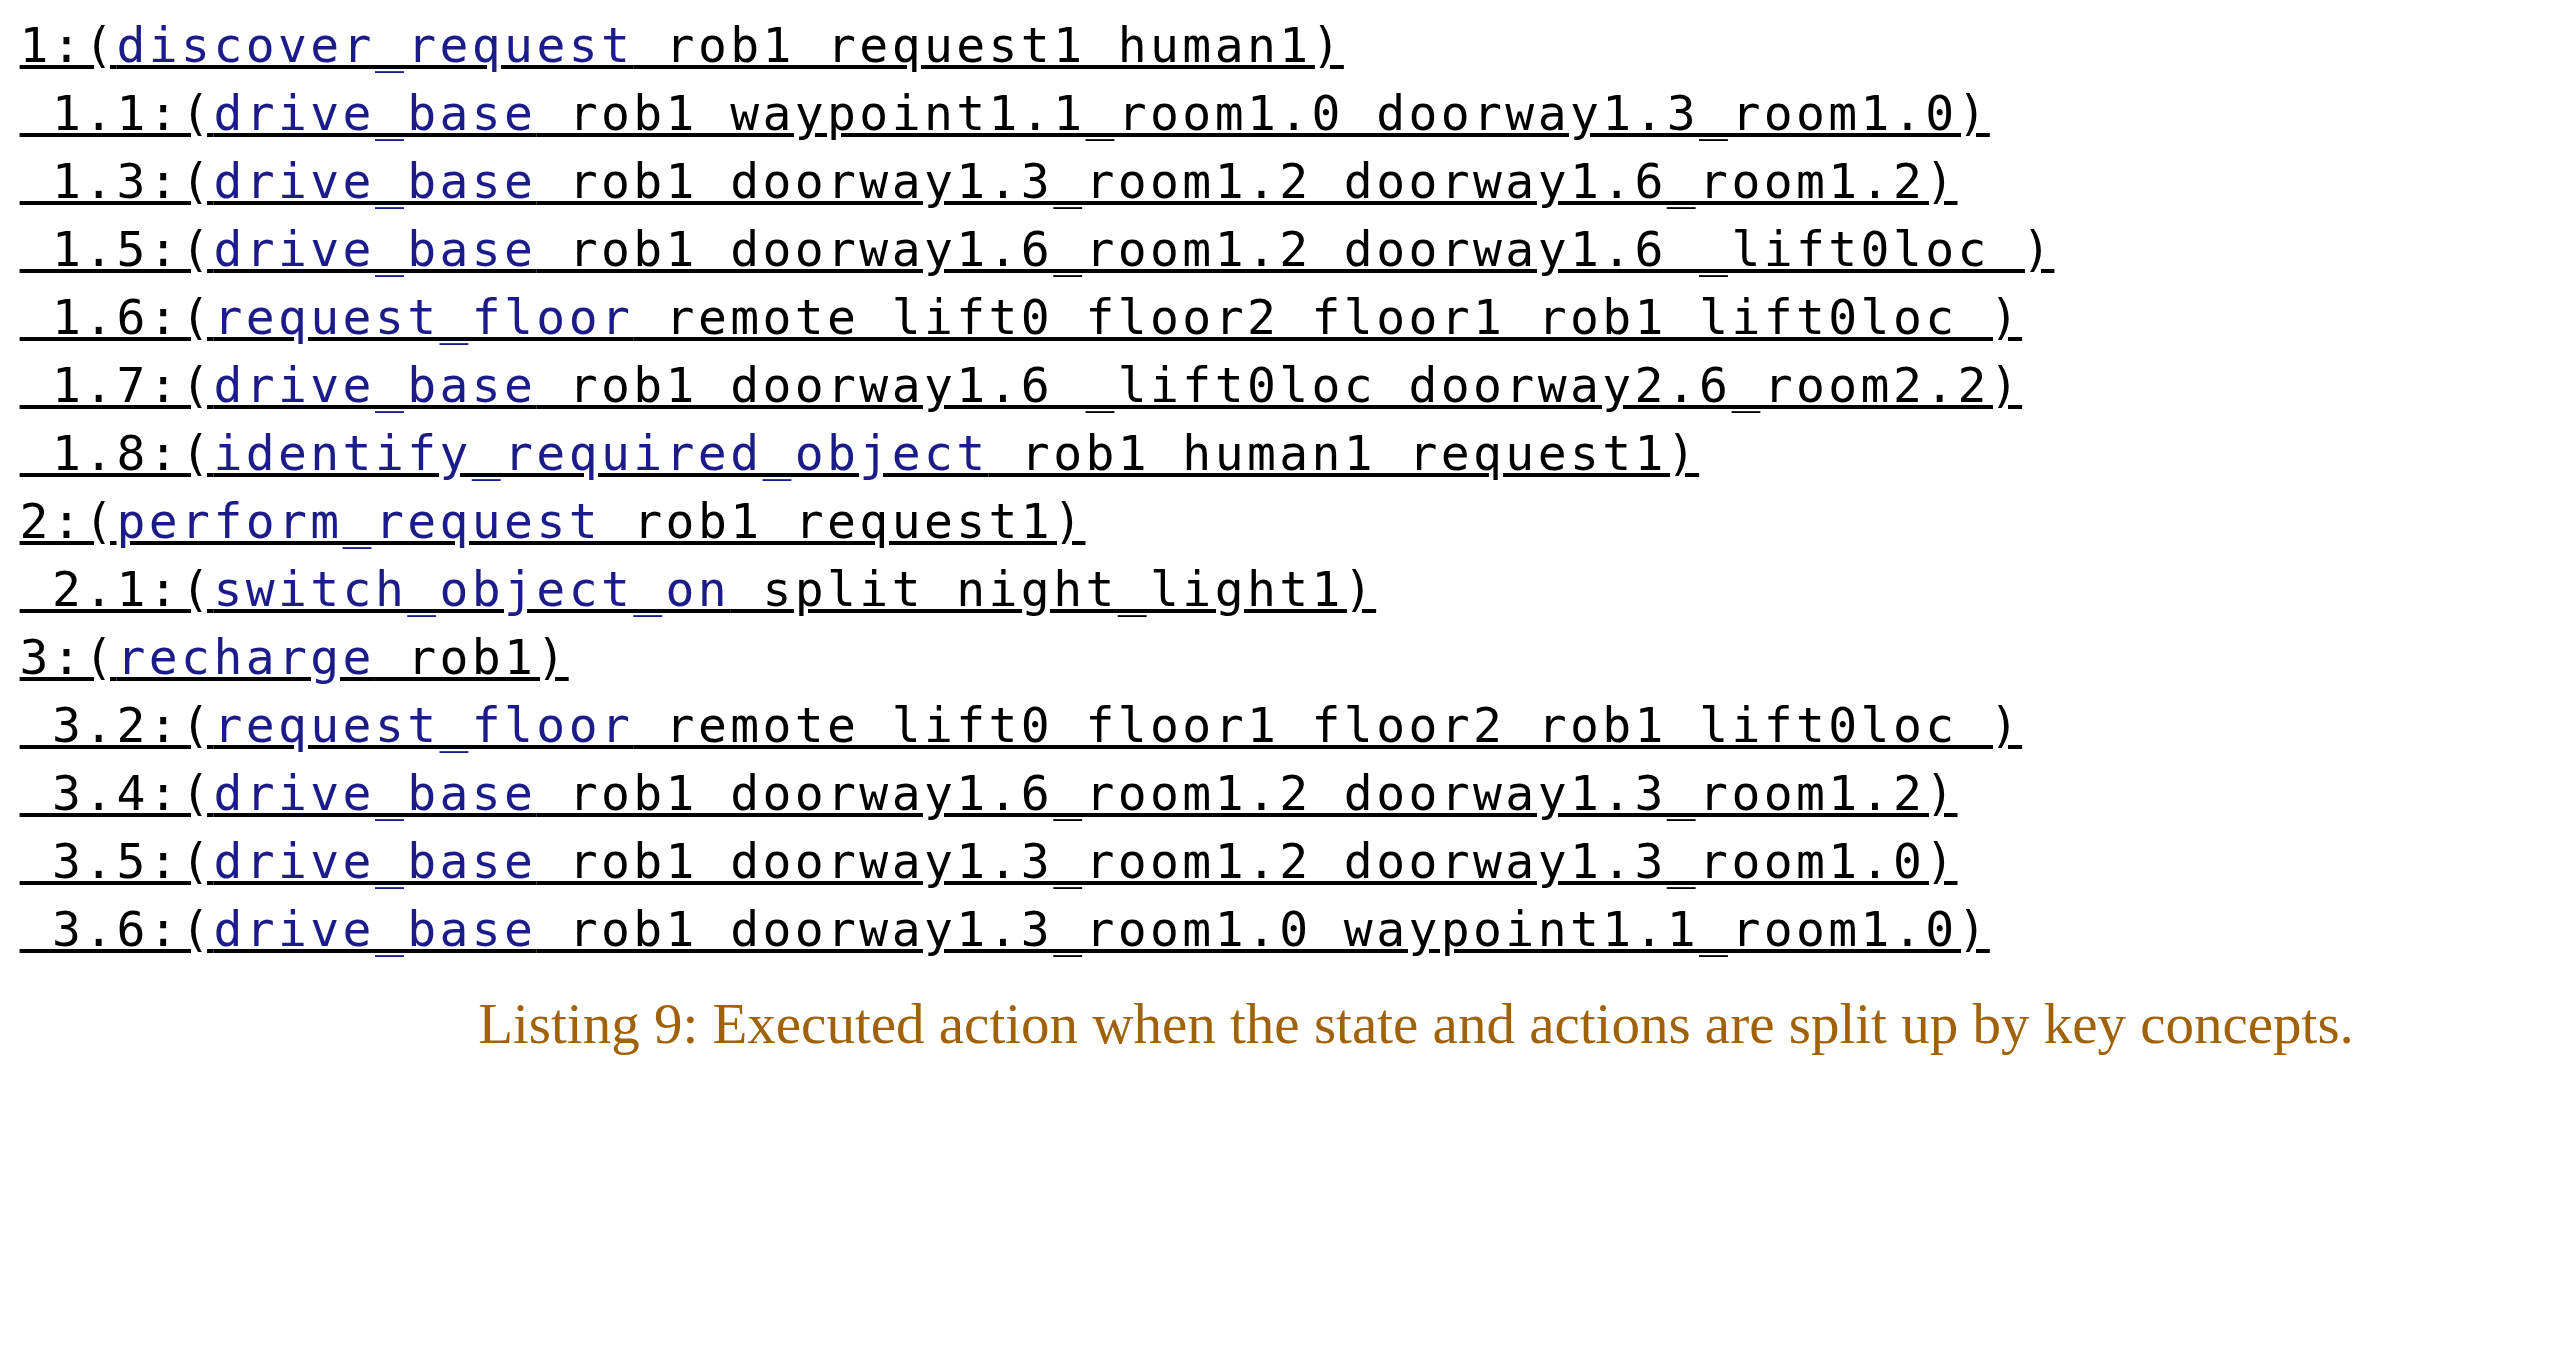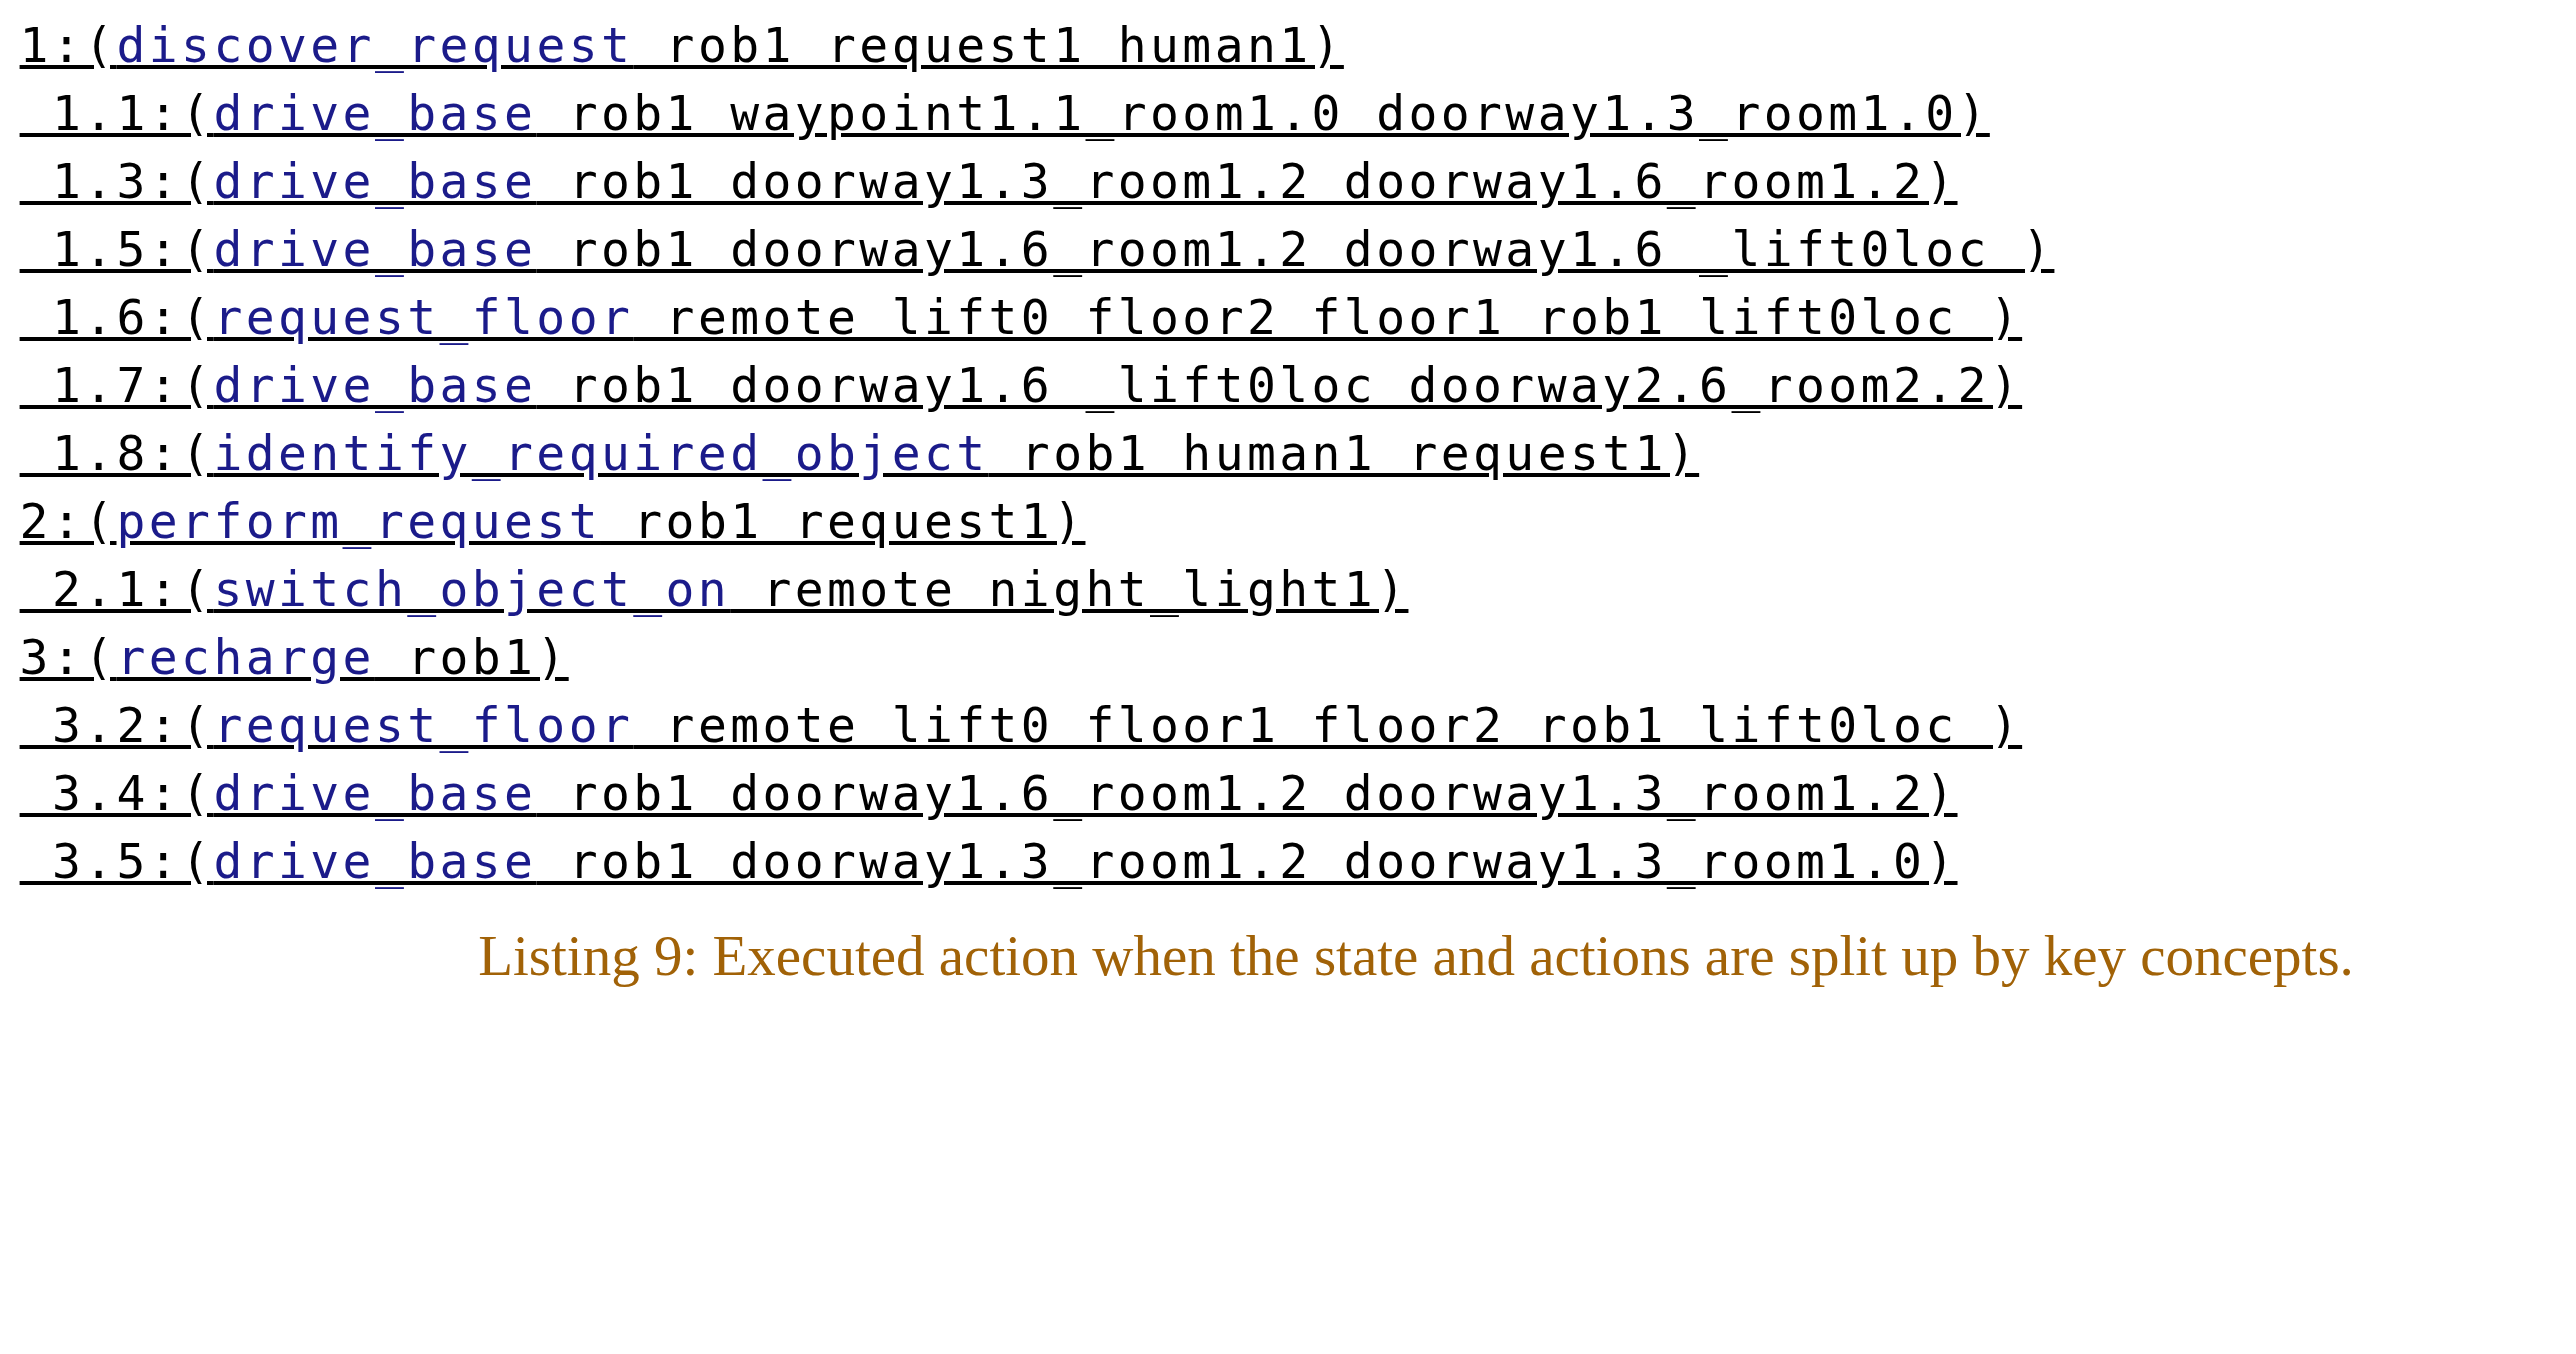--- a/index.html
+++ b/index.html
@@ -46,21 +46,22 @@
 <div class="page">
   <div class="code" id="code-listing">
       <div class="code-line"><span>1:(</span><span class="kw">discover_request</span><span> rob1 request1 human1)</span></div>
       <div class="code-line"><span> 1.1:(</span><span class="kw">drive_base</span><span> rob1 waypoint1.1_room1.0 doorway1.3_room1.0)</span></div>
       <div class="code-line"><span> 1.3:(</span><span class="kw">drive_base</span><span> rob1 doorway1.3_room1.2 doorway1.6_room1.2)</span></div>
       <div class="code-line"><span> 1.5:(</span><span class="kw">drive_base</span><span> rob1 doorway1.6_room1.2 doorway1.6 _lift0loc )</span></div>
       <div class="code-line"><span> 1.6:(</span><span class="kw">request_floor</span><span> remote lift0 floor2 floor1 rob1 lift0loc )</span></div>
       <div class="code-line"><span> 1.7:(</span><span class="kw">drive_base</span><span> rob1 doorway1.6 _lift0loc doorway2.6_room2.2)</span></div>
       <div class="code-line"><span> 1.8:(</span><span class="kw">identify_required_object</span><span> rob1 human1 request1)</span></div>
       <div class="code-line"><span>2:(</span><span class="kw">perform_request</span><span> rob1 request1)</span></div>
-      <div class="code-line"><span> 2.1:(</span><span class="kw">switch_object_on</span><span> remote night_light1)</span></div>
+      <div class="code-line"><span> 2.1:(</span><span class="kw">switch_object_on</span><span> split night_light1)</span></div>
       <div class="code-line"><span>3:(</span><span class="kw">recharge</span><span> rob1)</span></div>
       <div class="code-line"><span> 3.2:(</span><span class="kw">request_floor</span><span> remote lift0 floor1 floor2 rob1 lift0loc )</span></div>
       <div class="code-line"><span> 3.4:(</span><span class="kw">drive_base</span><span> rob1 doorway1.6_room1.2 doorway1.3_room1.2)</span></div>
       <div class="code-line"><span> 3.5:(</span><span class="kw">drive_base</span><span> rob1 doorway1.3_room1.2 doorway1.3_room1.0)</span></div>
+      <div class="code-line"><span> 3.6:(</span><span class="kw">drive_base</span><span> rob1 doorway1.3_room1.0 waypoint1.1_room1.0)</span></div>
     </div>
   <div class="caption">Listing 9: Executed action when the state and actions are split up by key concepts.</div>
 </div>
 
 
 </body></html>

